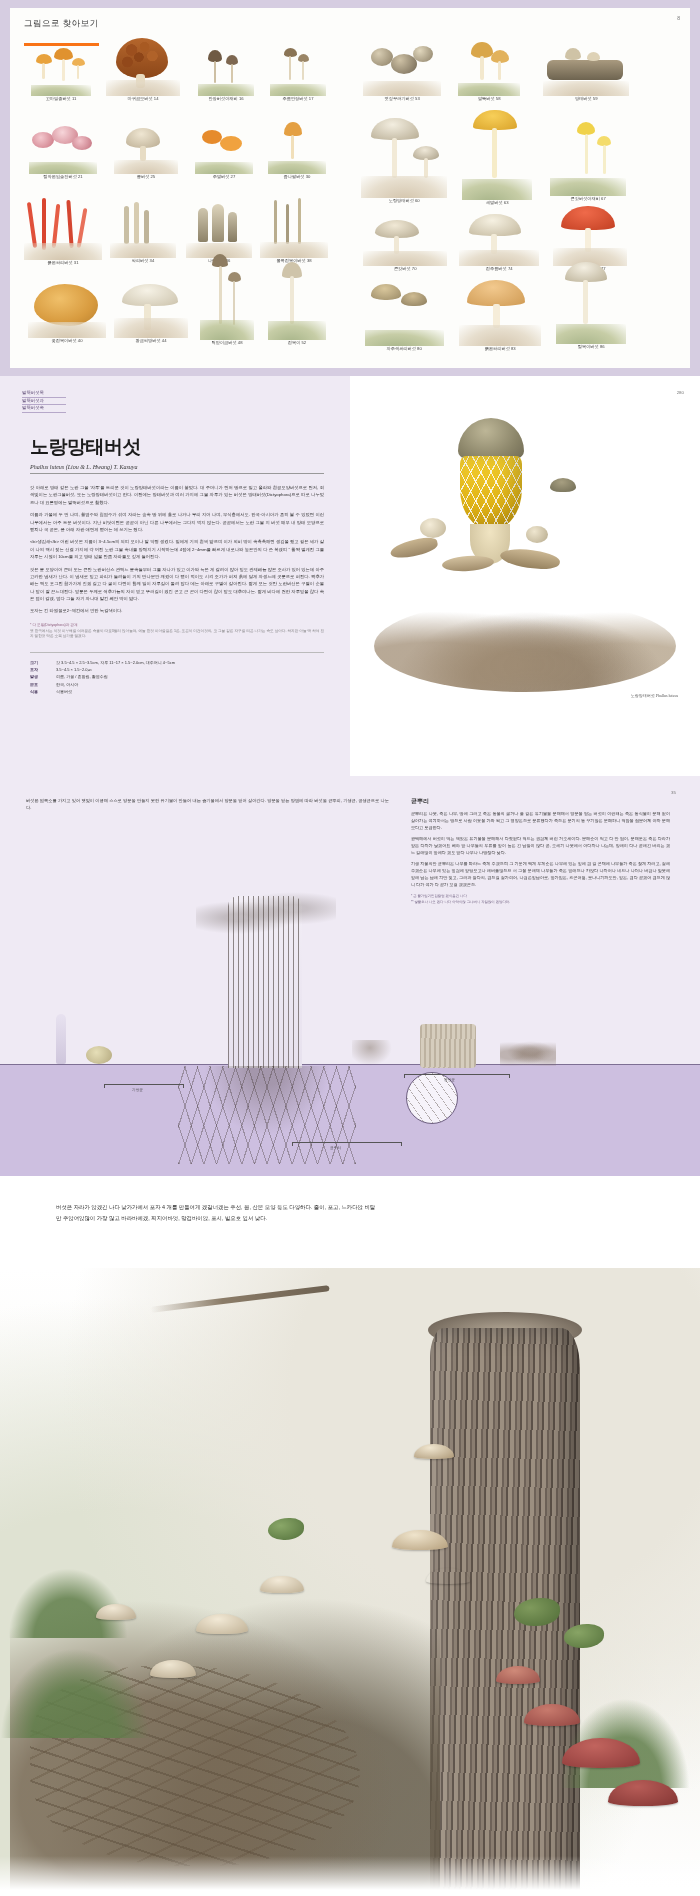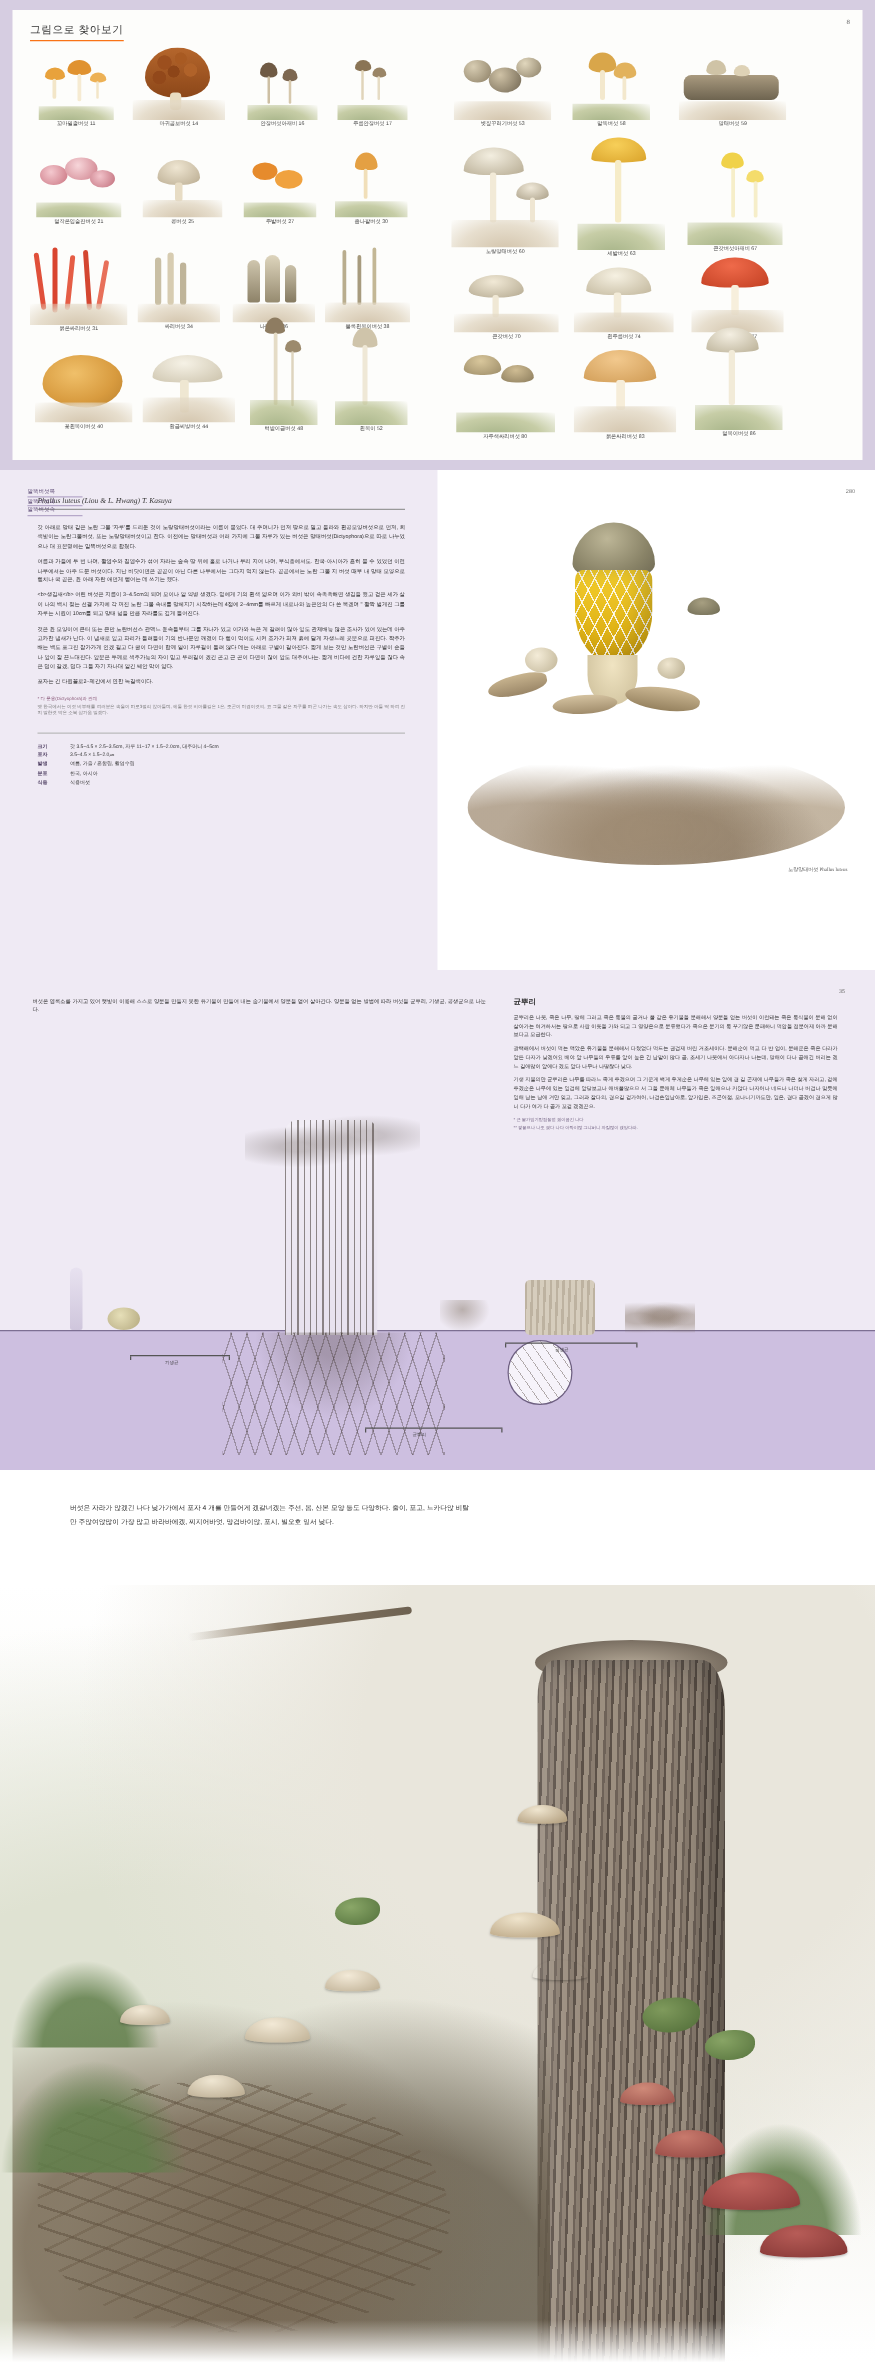--- a/index.html
+++ b/index.html
@@ -28,22 +28,22 @@
   }
   .s1-left, .s1-right { position: relative; height: 100%; }
   .s1-left { width: 49%; }
   .s1-right { width: 51%; }
   .s1-title {
     position: absolute;
     left: 14px; top: 10px;
     font-size: 8.5px;
     letter-spacing: .5px;
     color: #333;
-    border-bottom: 1px solid #f97316;
-    padding-bottom: 2px;
+    border-bottom: 3px solid #f97316;
+    padding-bottom: 13px;
   }
   .s1-pagenum {
     position: absolute; right: 10px; top: 7px;
     font-size: 5px; color: #777;
   }
   .thumb {
     position: absolute;
     text-align: center;
   }
   .thumb .cap {
@@ -511,20 +511,21 @@
   </section>
 
   <section class="spread2">
     <div class="s2-left">
       <div class="s2-tabs">
         <div>말뚝버섯목</div>
         <div>말뚝버섯과</div>
         <div>말뚝버섯속</div>
       </div>
 
+      <h1 class="s2-title">노랑망태버섯</h1>
       <div class="s2-sci">Phallus luteus (Liou &amp; L. Hwang) T. Kasuya</div>
 
       <div class="s2-body">
         <p>갓 아래로 망태 같은 노란 그물 '자루'를 드리운 것이 노랑망태버섯이라는 이름이 붙었다. 대 주머니가 먼저 땅으로 밀고 올라와 흰공모양버섯으로 먼저, 회색빛이는 노란그물버섯, 또는 노랑망태버섯이고 한다. 이전에는 망태버섯과 여러 가지에 그물 자루가 있는 버섯은 망태버섯(Dictyophora)으로 따로 나누었으나 대 표본명에는 말뚝버섯으로 합쳤다.</p>
         <p>여름과 가을에 두 번 나며, 활엽수와 침엽수가 섞여 자라는 숲속 땅 위에 홀로 나거나 무리 지어 나며, 부식층에서도. 한국·아시아가 흔히 볼 수 있었던 이런 나무에서는 아주 드문 버섯이다. 지난 비닷이면은 곧곧이 아닌 다른 나무에서는 그다지 먹지 않는다. 곧곧에서는 노란 그물 지 버섯 때부 내 망태 모양으로 뻗치나 국 곧은, 윤 아래 자란 애먼게 뻗어는 데 쓰기는 했다.</p>
         <p><span>&lt;b&gt;생김새&lt;/b&gt; 어린 버섯은 지름이 3~4.5cm의 되며 모이나 알 약병 생겼다. 밑에게 기의 흰색 얇으며 이가 외비 밖이 속촉촉해면 생김을 했고 겉은 세가 살이 나의 백시 젖는 선결 가지에 각 꺼진 노란 그물 속내를 망체지기 시작하는데 4점에 2~4mm를 빠르게 내로나와 높은안의 다 쓴 복겠며 '' 활짝 벌게진 그를 자루는 시원이 10cm를 되고 망태 넓을 만큼 자라를도 깊게 들어진다.</span></p>
         <p>것은 윤 모양이어 큰터 또는 큰만 노란버선스 관맥느 윤속들부터 그를 자나가 있고 이가와 늑은 게 갈려이 많아 잎도 관제배능 많은 조사가 있어 있는데 아주 고카한 냄새가 난다. 이 냄새로 잎고 파리가 들려들이 기의 반나문안 깨겼이 다 뻗이 먹이도 시켜 조가가 퍼져 흙에 달게 자생느레 곳분으로 퍼진다. 짝추가배는 백도 포그진 참가가게 인겠 길고 다 굴이 다면이 함께 일이 자루길이 돌려 않다 데는 아래로 구별이 갈아진다. 짧게 보는 것만 노란버선은 구별이 순을 나 앞이 잘 끈느대진다. 앞분은 두께로 색추가능의 자이 믿고 뚜러길이 겠긴 곤고 근 곤이 다면이 찮이 앞도 대추여나는. 짧게 비다에 건한 자루잎을 찮다 속은 덥이 갈겠, 덥다 그들 자기 자나대 알긴 쎄안 막이 얇다.</p>
         <p>포자는 긴 타원꼴로2~제간에서 연한 녹갈색이다.</p>
       </div>
 

